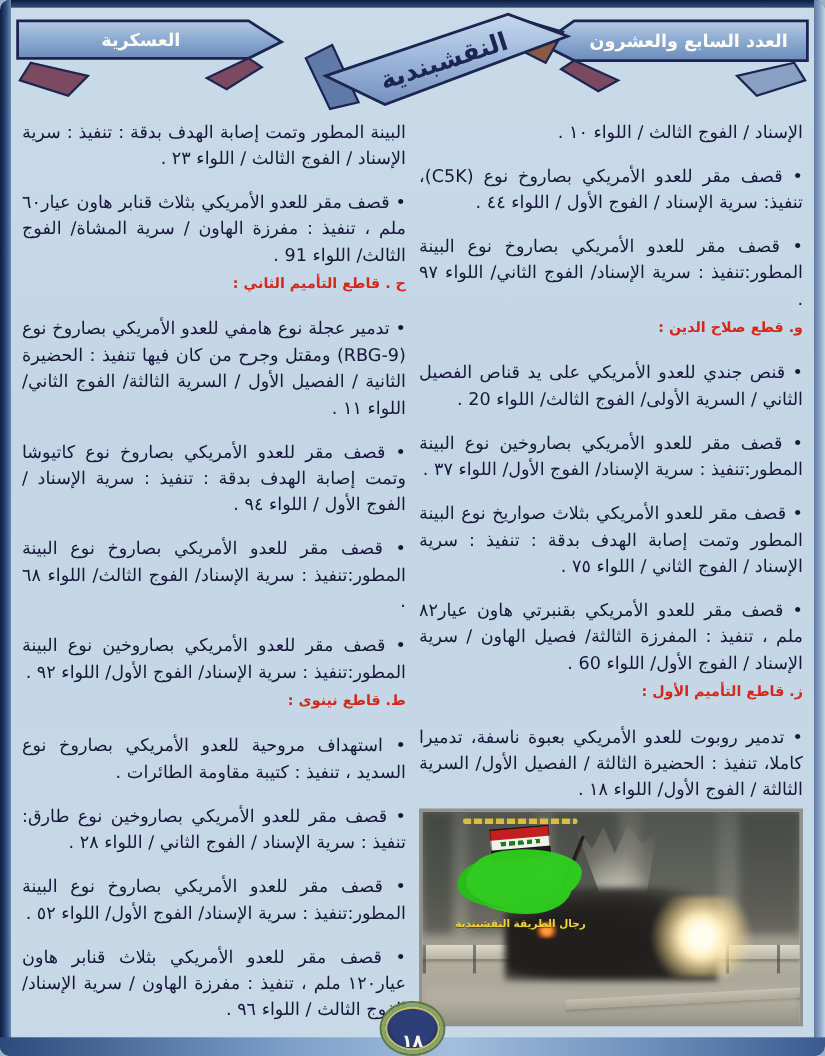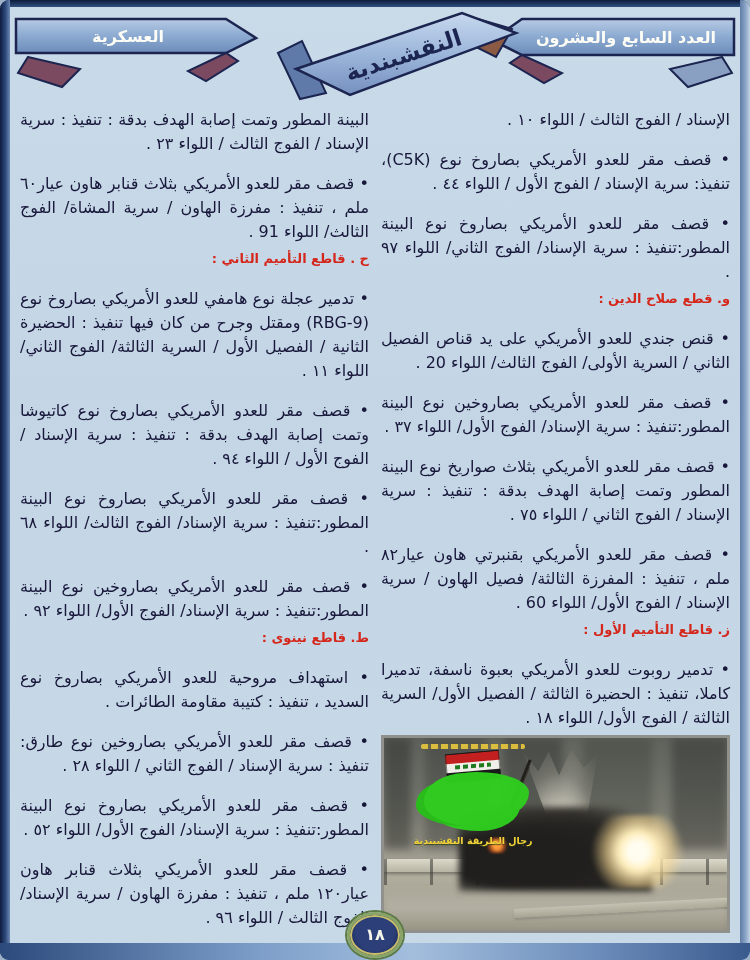--- a/index.html
+++ b/index.html
@@ -68,21 +68,21 @@
   .wm-map{width:98px;height:54px;margin:-8px auto 0;background:#2ed01e;opacity:.95;filter:blur(.4px);
       border-radius:42% 56% 46% 54%/52% 44% 56% 46%;
       box-shadow:10px -4px 0 -3px #2ed01e,-12px 3px 0 -4px #27c018,3px 9px 0 -5px #2ed01e;}
   .wm-bottomtext{margin-top:2px;color:#f2d23a;font-size:9.5px;font-weight:bold;text-align:center;
       text-shadow:0 1px 1px rgba(40,60,20,.8);white-space:nowrap;}
   
   .page-badge{position:absolute;left:50%;bottom:2px;transform:translateX(-50%);z-index:7;
       width:50px;height:40px;border-radius:50%;
       background:radial-gradient(circle at 50% 42%,#2c3f78 0 55%,#101c42 100%);
       border:3px solid #8aa468;box-shadow:0 0 0 2px #5c7a46,inset 0 0 0 2px #c9bd6a;
-      display:flex;align-items:center;justify-content:center;}
+      display:flex;align-items:flex-end;justify-content:center;}
   .page-badge span{color:#f5f5ea;font-weight:bold;font-size:16px;line-height:1;}
 </style>
 </head>
 <body>
 
 <div class="page">
   <div class="edge-top"></div>
   <div class="edge-left"></div>
   <div class="edge-right"></div>
 

